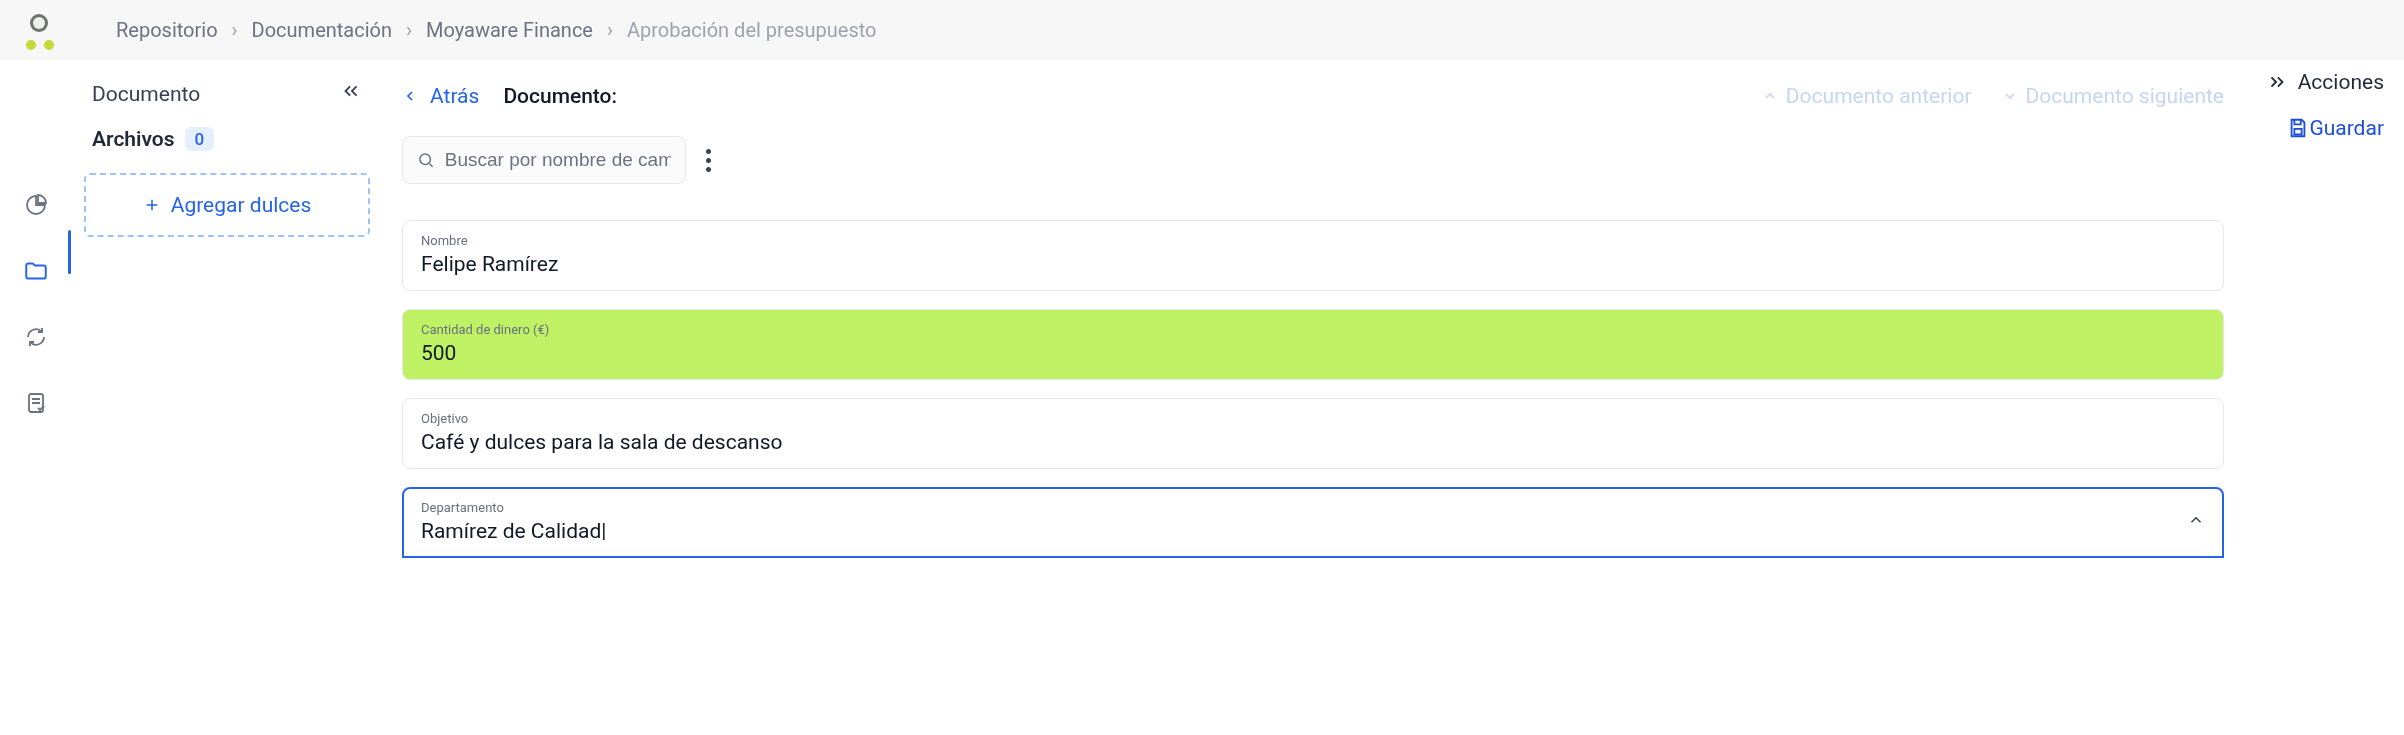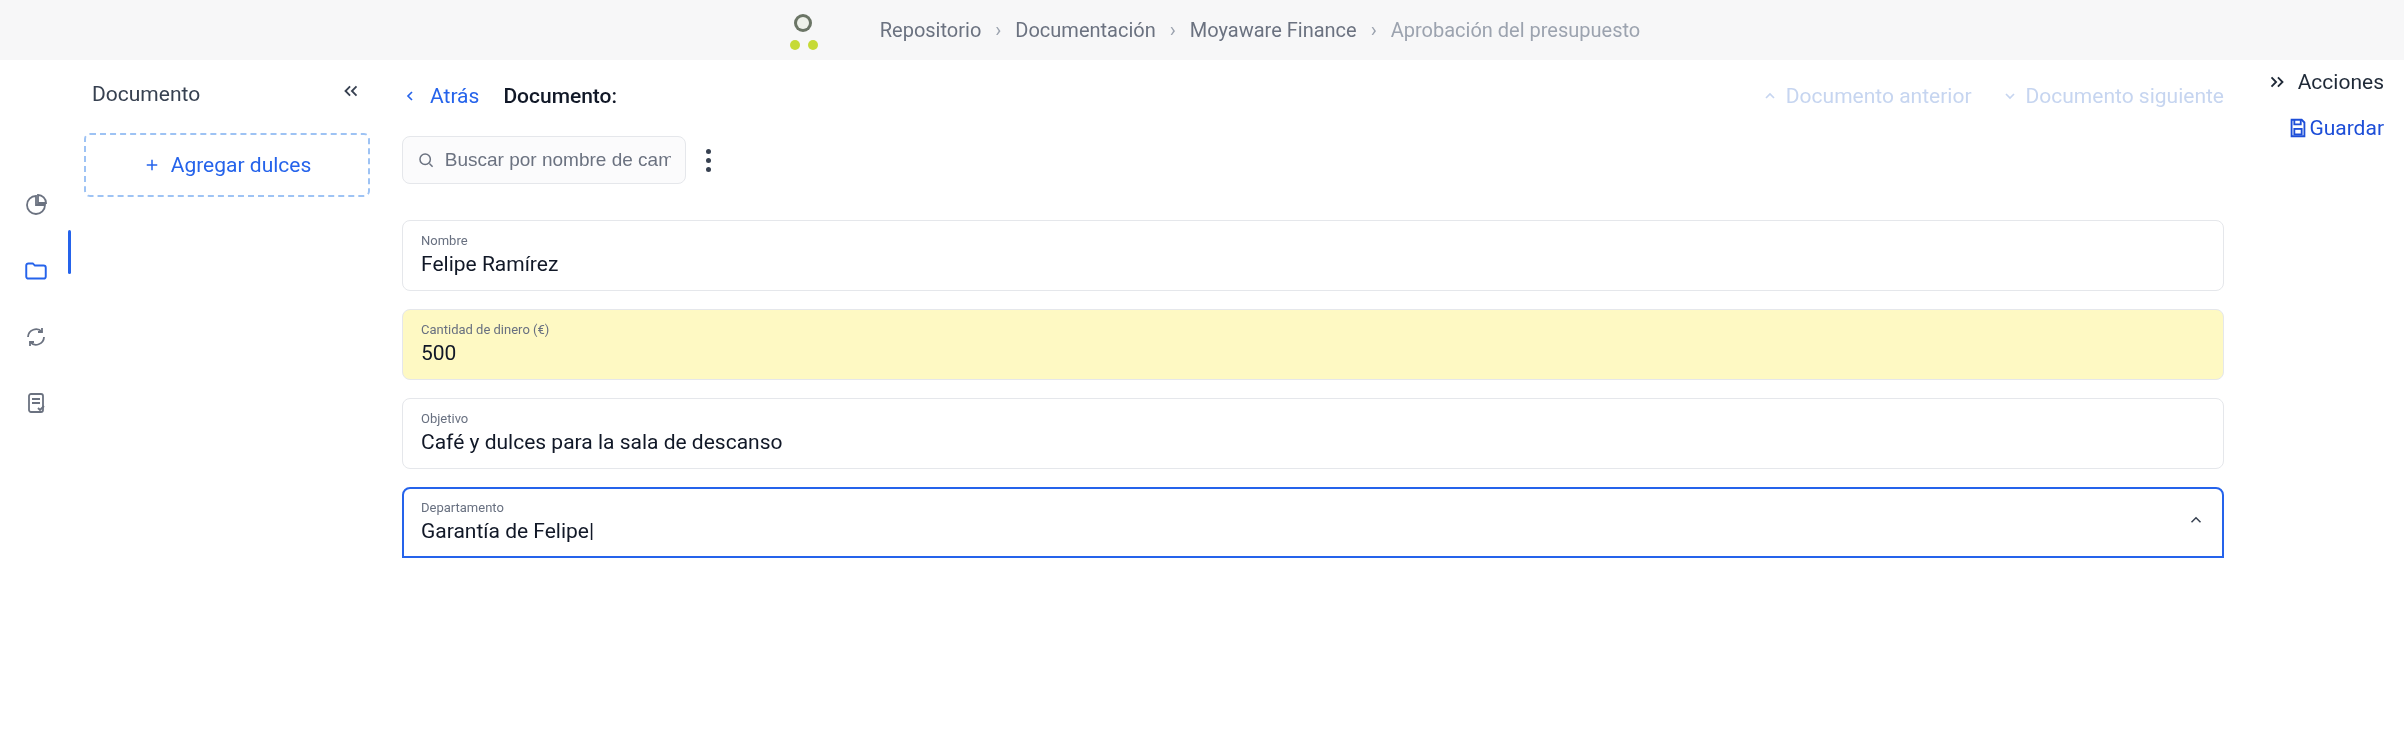--- a/index.html
+++ b/index.html
@@ -13,21 +13,20 @@
     font-size: 20px;
   }
 
   
   .topbar {
     display: flex;
     align-items: center;
     height: 60px;
     background: #f7f7f8;
     padding-left: 16px;
-    justify-content: center;
   }
   .logo {
     position: relative;
     width: 40px;
     height: 40px;
     margin-right: 60px;
   }
   .logo .c-top {
     width: 18px; height: 18px; border-radius: 50%;
     background: #6b7566; position: absolute; top: 4px; left: 14px;
@@ -137,21 +136,21 @@
   .search-box input::placeholder { color:#6b7280; }
   .kebab { display:flex; flex-direction:column; gap:4px; cursor:pointer; }
   .kebab span { width:5px; height:5px; background:#374151; border-radius:50%; }
 
   .field {
     border:1px solid #e5e7eb; border-radius:8px;
     padding:12px 18px 14px 18px;
     margin-bottom:18px;
     background:#fff;
   }
-  .field.highlight { background:#fef9c3; }
+  .field.highlight { background:#bef264; }
   .field-label { font-size:13px; color:#687080; margin-bottom:4px; }
   .field-value { font-size:21px; color:#111827; }
   .field.focused { border:2px solid #2563eb; padding:11px 17px 13px 17px; position:relative; }
   .field.focused .caret-after::after { content:"|"; color:#111827; animation: blink 1s step-start infinite; }
   .field-flex { display:flex; align-items:center; justify-content:space-between; }
   .chev { color:#374151; cursor:pointer; }
 
   .add-as-new {
     border:1px solid #e5e7eb; border-top:none;
     border-bottom-left-radius:8px; border-bottom-right-radius:8px;
@@ -224,20 +223,24 @@
 <div class="sidebar">
   <div class="sb-title-row">
     <div class="sb-title">Documento</div>
     <div class="collapse-icon">
       <svg width="22" height="22" viewBox="0 0 24 24" fill="none" stroke="currentColor" stroke-width="2">
           <path d="M11 7l-5 5 5 5"></path>
           <path d="M18 7l-5 5 5 5"></path>
         </svg>
     </div>
   </div>
+  <div class="sb-files-row">
+    <span>Archivos</span>
+    <span class="count-badge">0</span>
+  </div>
   <div class="add-file">
     <svg width="18" height="18" viewBox="0 0 24 24" fill="none" stroke="currentColor" stroke-width="2">
         <path d="M12 5v14M5 12h14"></path>
       </svg>
     <span>Agregar dulces</span>
   </div>
 </div>
 
 <div class="main">
   <div class="main-top">
@@ -293,21 +296,21 @@
 
   <div class="field">
     <div class="field-label">Objetivo</div>
     <div class="field-value">Café y dulces para la sala de descanso</div>
   </div>
 
   <div class="field focused" style="margin-bottom:0; border-bottom-left-radius:0; border-bottom-right-radius:0;">
     <div class="field-flex">
       <div style="flex:1">
         <div class="field-label">Departamento</div>
-        <div class="field-value caret-after">Garantía de Felipe</div>
+        <div class="field-value caret-after">Ramírez de Calidad</div>
       </div>
       <div class="chev">
         <svg width="18" height="18" viewBox="0 0 24 24" fill="none" stroke="currentColor" stroke-width="2">
             <path d="M6 15l6-6 6 6"></path>
           </svg>
       </div>
     </div>
   </div>
 </div>
 

